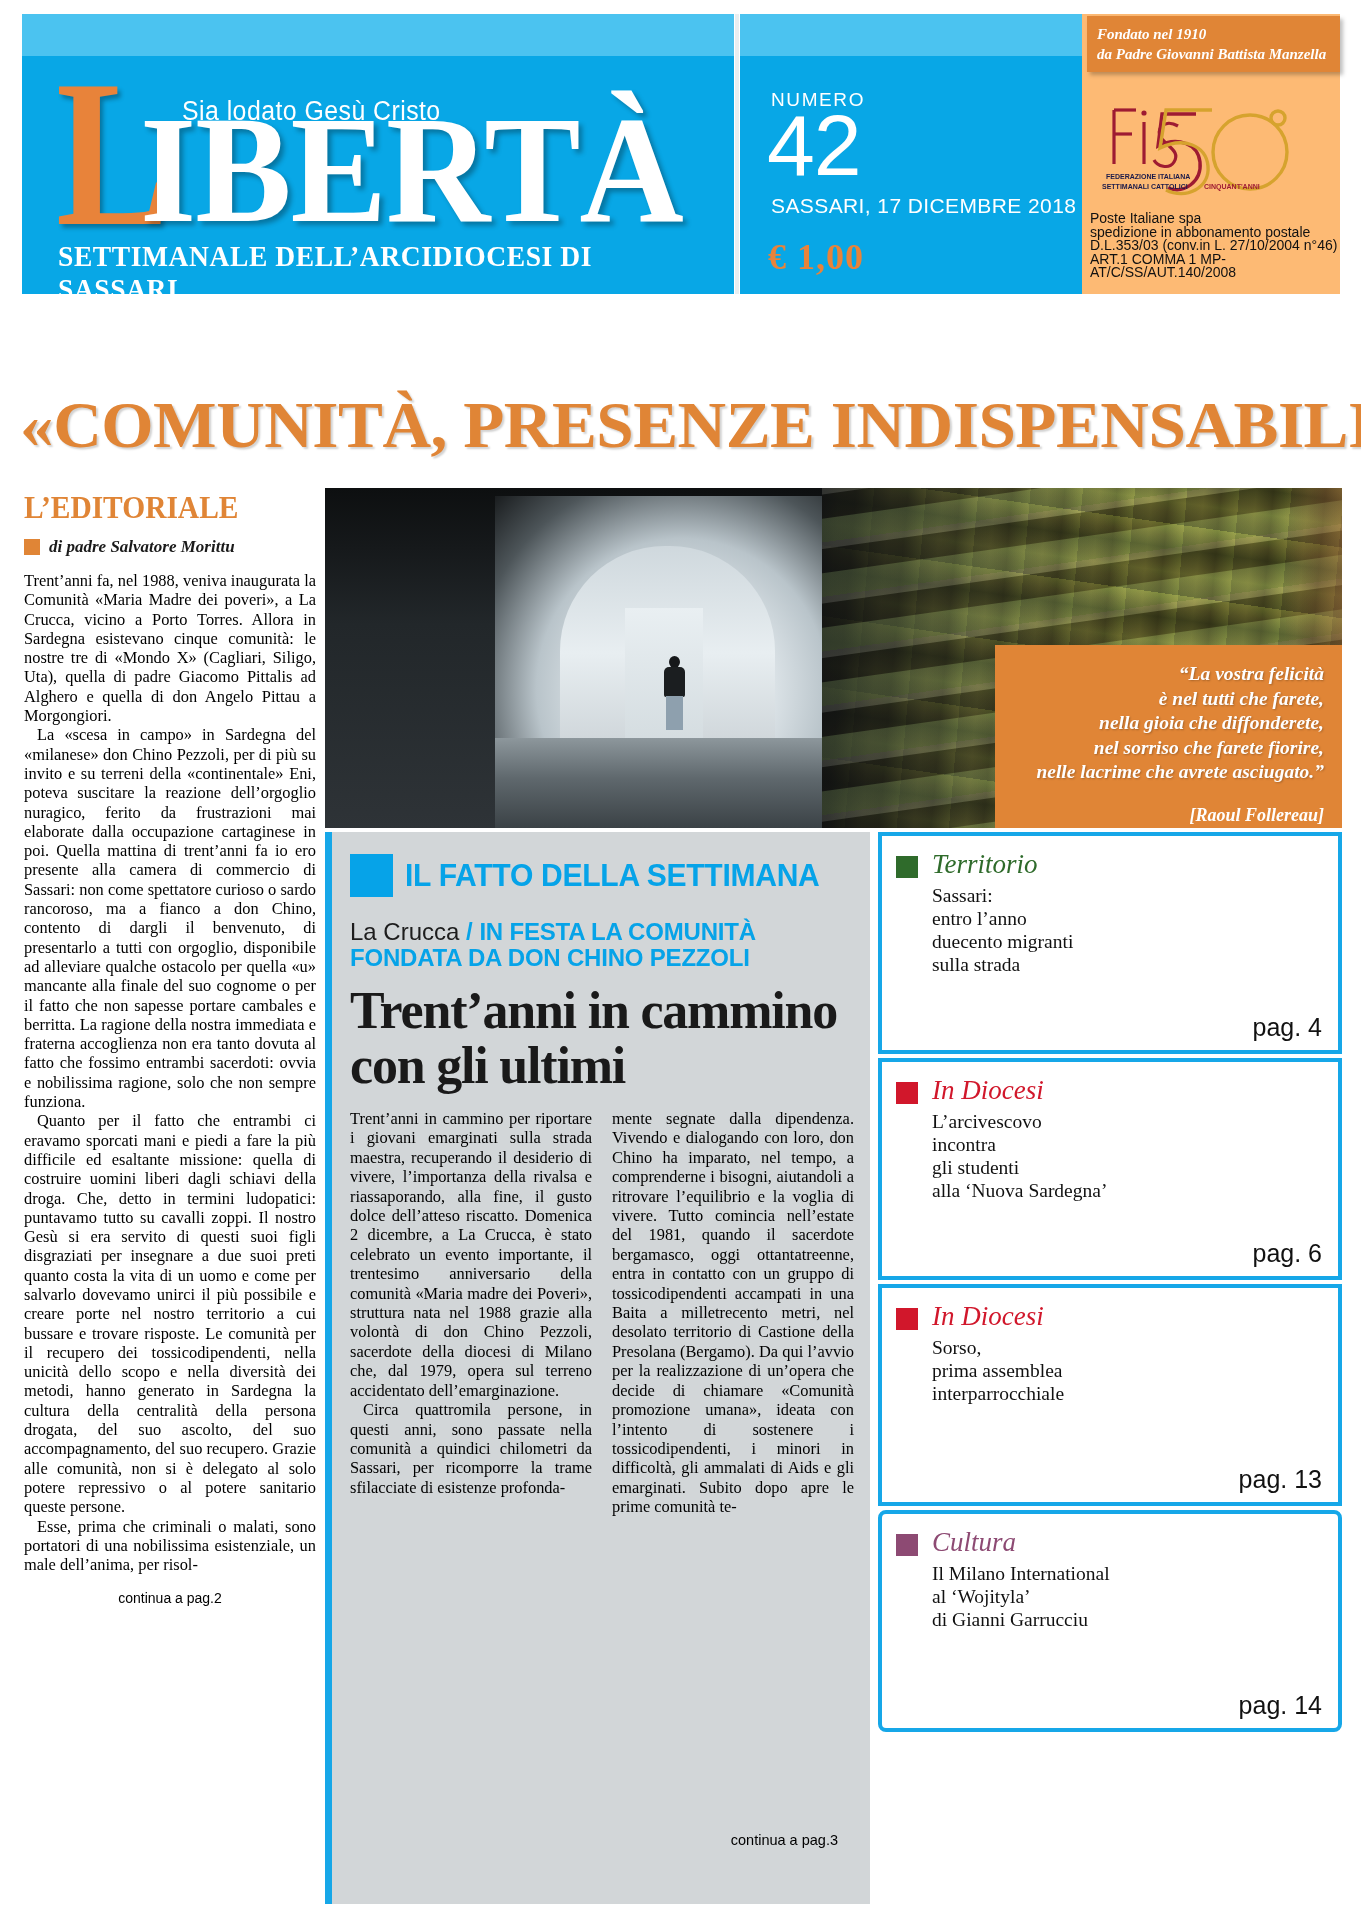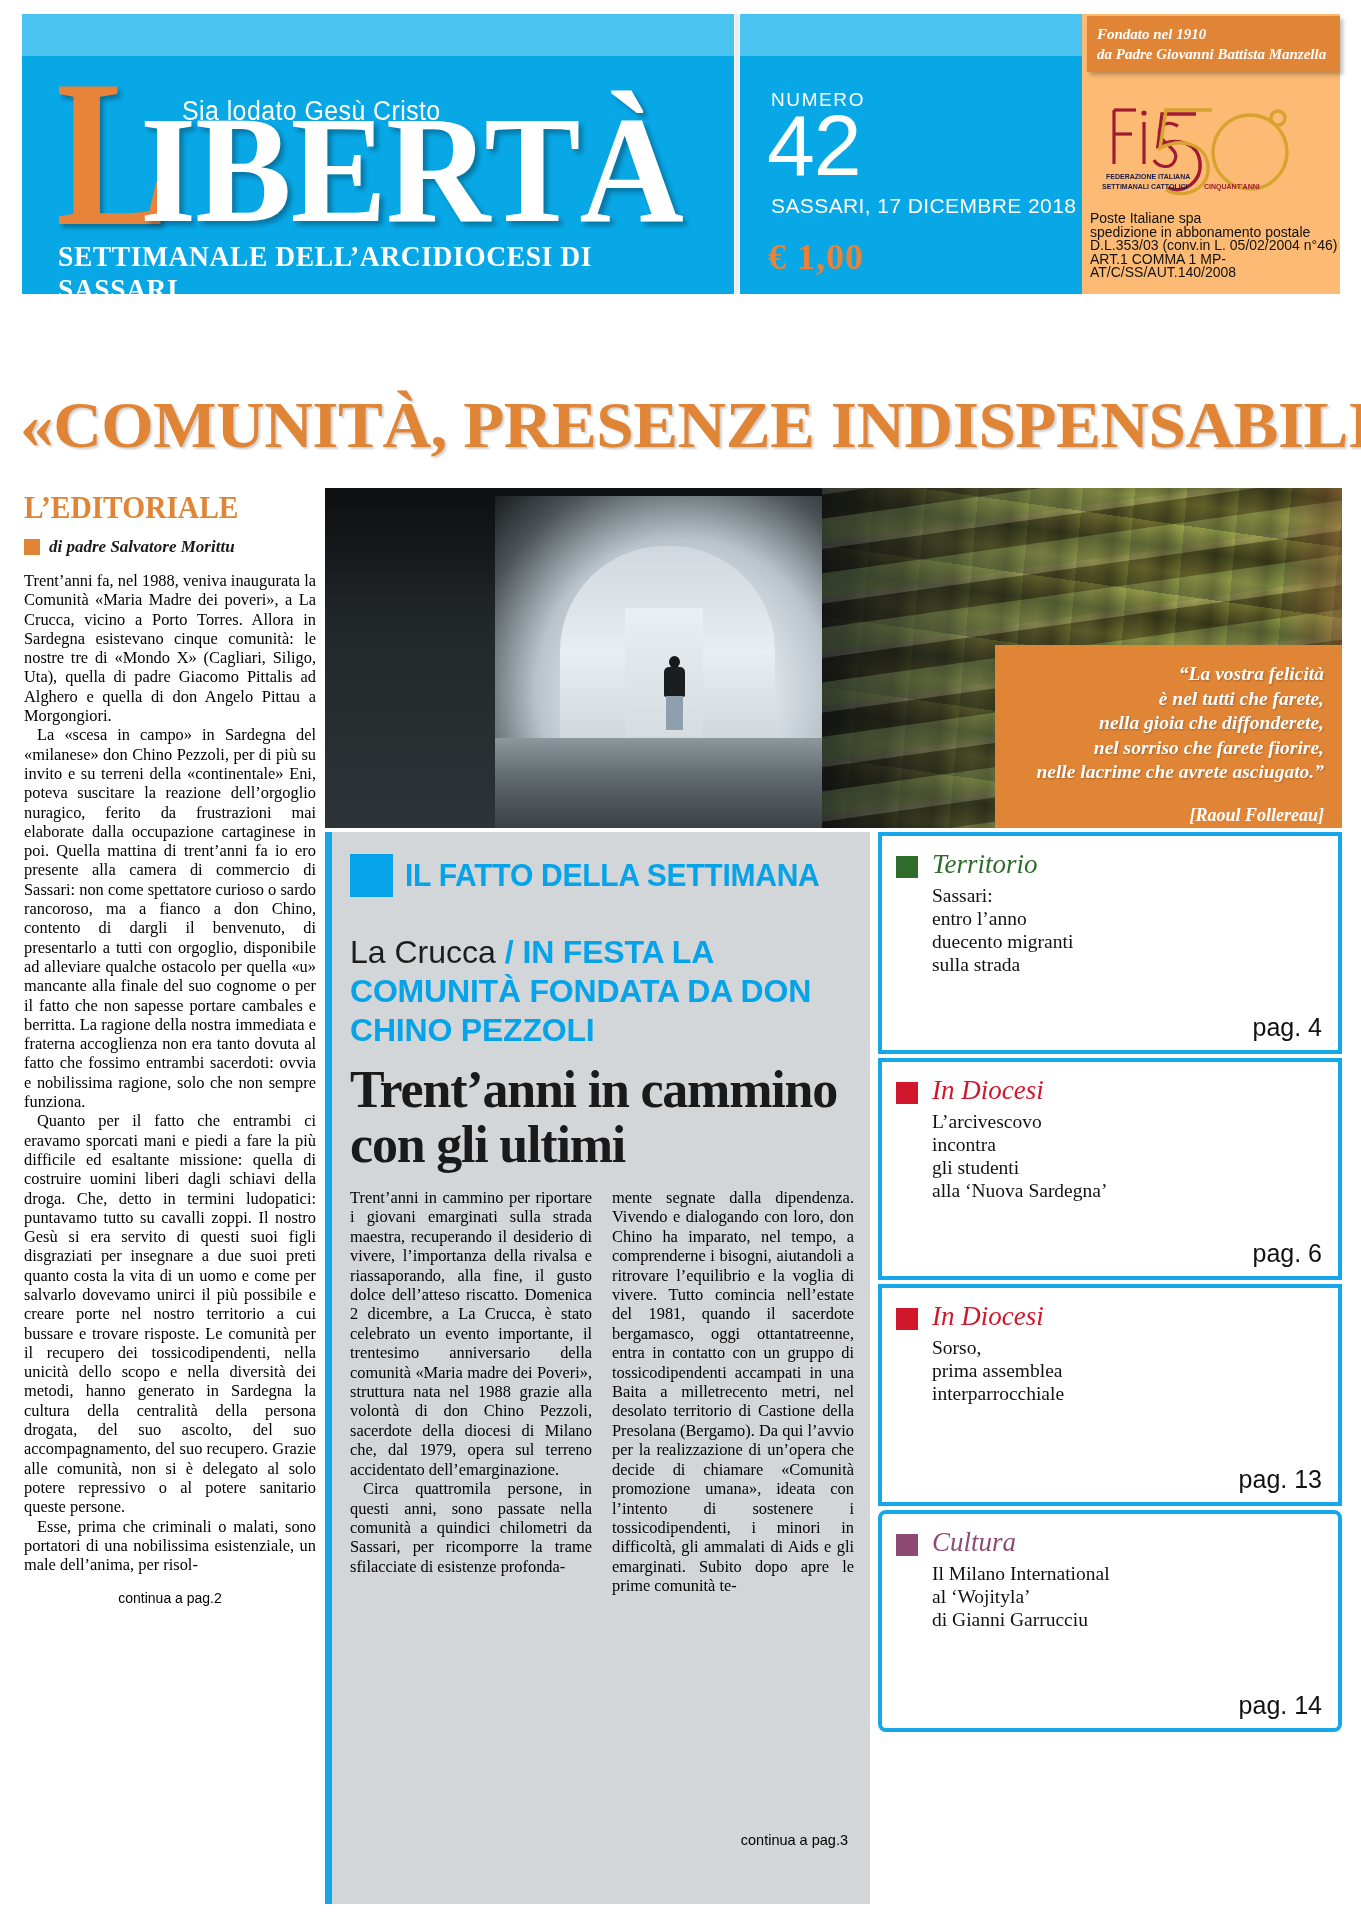--- a/index.html
+++ b/index.html
@@ -197,42 +197,42 @@
   }
   .fatto-inner{padding:22px 16px 0 18px;}
   .fatto-hdr{display:flex;align-items:center;gap:12px;}
   .fatto-sq{width:43px;height:43px;background:#06a3e8;flex:none;}
   .fatto-hdr-t{
     font-family:"Liberation Sans", sans-serif;font-weight:bold;
     font-size:31px;color:#06a3e8;letter-spacing:-.3px;
     transform:scaleX(.97);transform-origin:left center;
   }
   .fatto-kicker{
-    margin-top:36px;
-    font-family:"Liberation Sans", sans-serif;font-size:32px;line-height:39px;
+    margin-top:22px;
+    font-family:"Liberation Sans", sans-serif;font-size:24px;line-height:26px;
   }
   .fatto-kicker .place{color:#1d1d1d;}
   .fatto-kicker .slash{color:#06a3e8;font-weight:bold;}
   .fatto-kicker .sub{color:#06a3e8;font-weight:bold;letter-spacing:-.2px;}
   .fatto-title{
     margin-top:12px;
     font-family:"Liberation Serif", serif;font-weight:bold;
     font-size:53px;line-height:55px;color:#1a1a1a;letter-spacing:-1.2px;
     transform:scaleX(.98);transform-origin:left center;
   }
   .fatto-cols{
     margin-top:16px;display:flex;gap:20px;
     font-family:"Liberation Serif", serif;font-size:16.4px;line-height:19.4px;
     color:#000;text-align:justify;
   }
   .fatto-cols .col{width:245px;}
   .fatto-cols p{margin:0;text-indent:13px;}
   .fatto-cols p:first-child{text-indent:0;}
   .fatto-cont{
-    position:absolute;right:22px;bottom:56px;
+    position:absolute;right:32px;bottom:56px;
     font-family:"Liberation Sans", sans-serif;font-size:14.5px;color:#000;
   }
 
   
   #sidebar{position:absolute;left:878px;top:832px;width:464px;height:1072px;}
   .sb-box{
     position:absolute;left:0;width:464px;background:#ffffff;
     border:4px solid #16a7e8;box-sizing:border-box;
   }
   .sb-hdr{display:flex;align-items:flex-end;gap:14px;padding:14px 0 0 14px;}
@@ -301,21 +301,21 @@
         </g>
         <text class="fisc-cap" x="6" y="93" fill="#1a1a4a">FEDERAZIONE ITALIANA</text>
         <text class="fisc-cap" x="2" y="103" fill="#1a1a4a">SETTIMANALI CATTOLICI</text>
         <text class="fisc-cap" x="104" y="103" fill="#9e1b32">CINQUANT'ANNI</text>
       </svg>
     </div>
 
     <div class="postal">
       <div>Poste Italiane spa</div>
       <div>spedizione in abbonamento postale</div>
-      <div>D.L.353/03 (conv.in L. 05/02/2004 n°46)</div>
+      <div>D.L.353/03 (conv.in L. 27/10/2004 n°46)</div>
       <div>ART.1 COMMA 1 MP-AT/C/SS/AUT.140/2008</div>
     </div>
   </div>
 </div>
 
 <div id="bigtitle">«COMUNITÀ, PRESENZE INDISPENSABILI»</div>
 
 <div id="editorial">
   <div class="ed-kicker">L’EDITORIALE</div>
   <div class="ed-byline-row">

